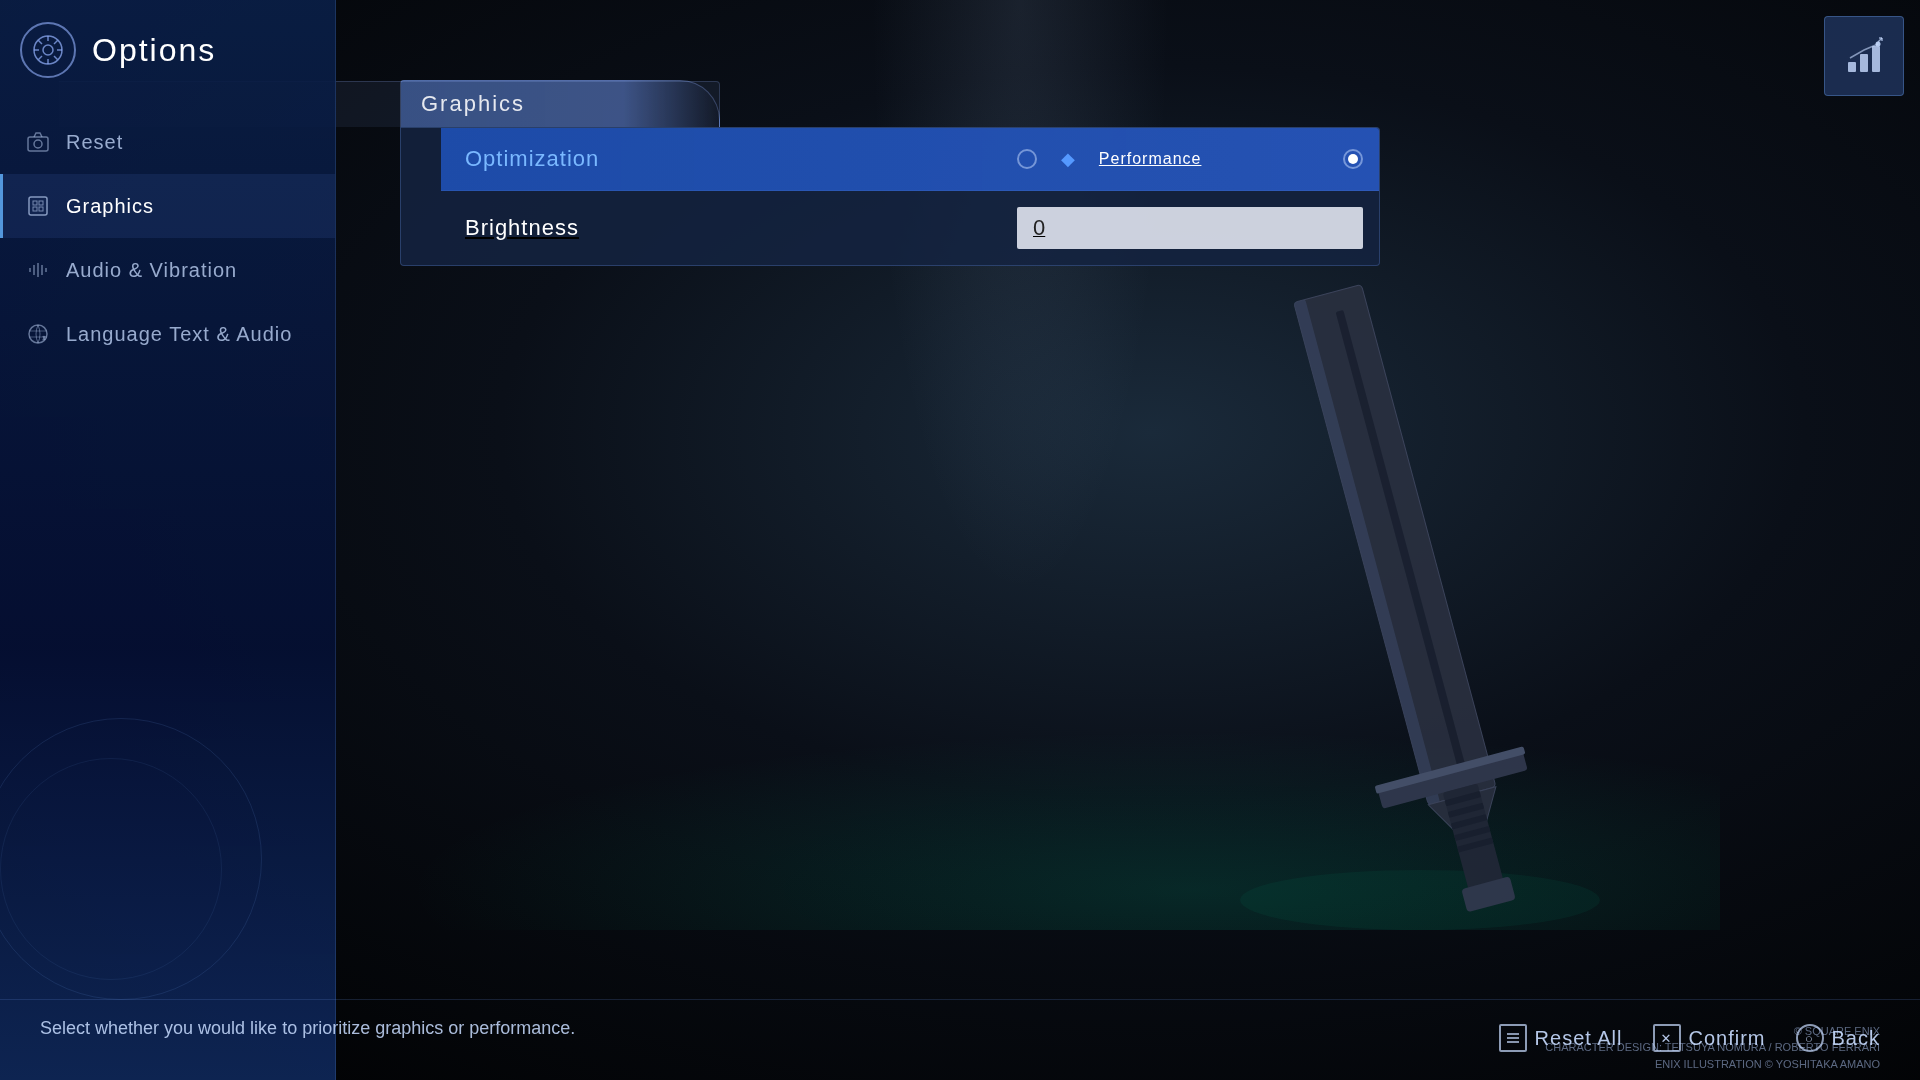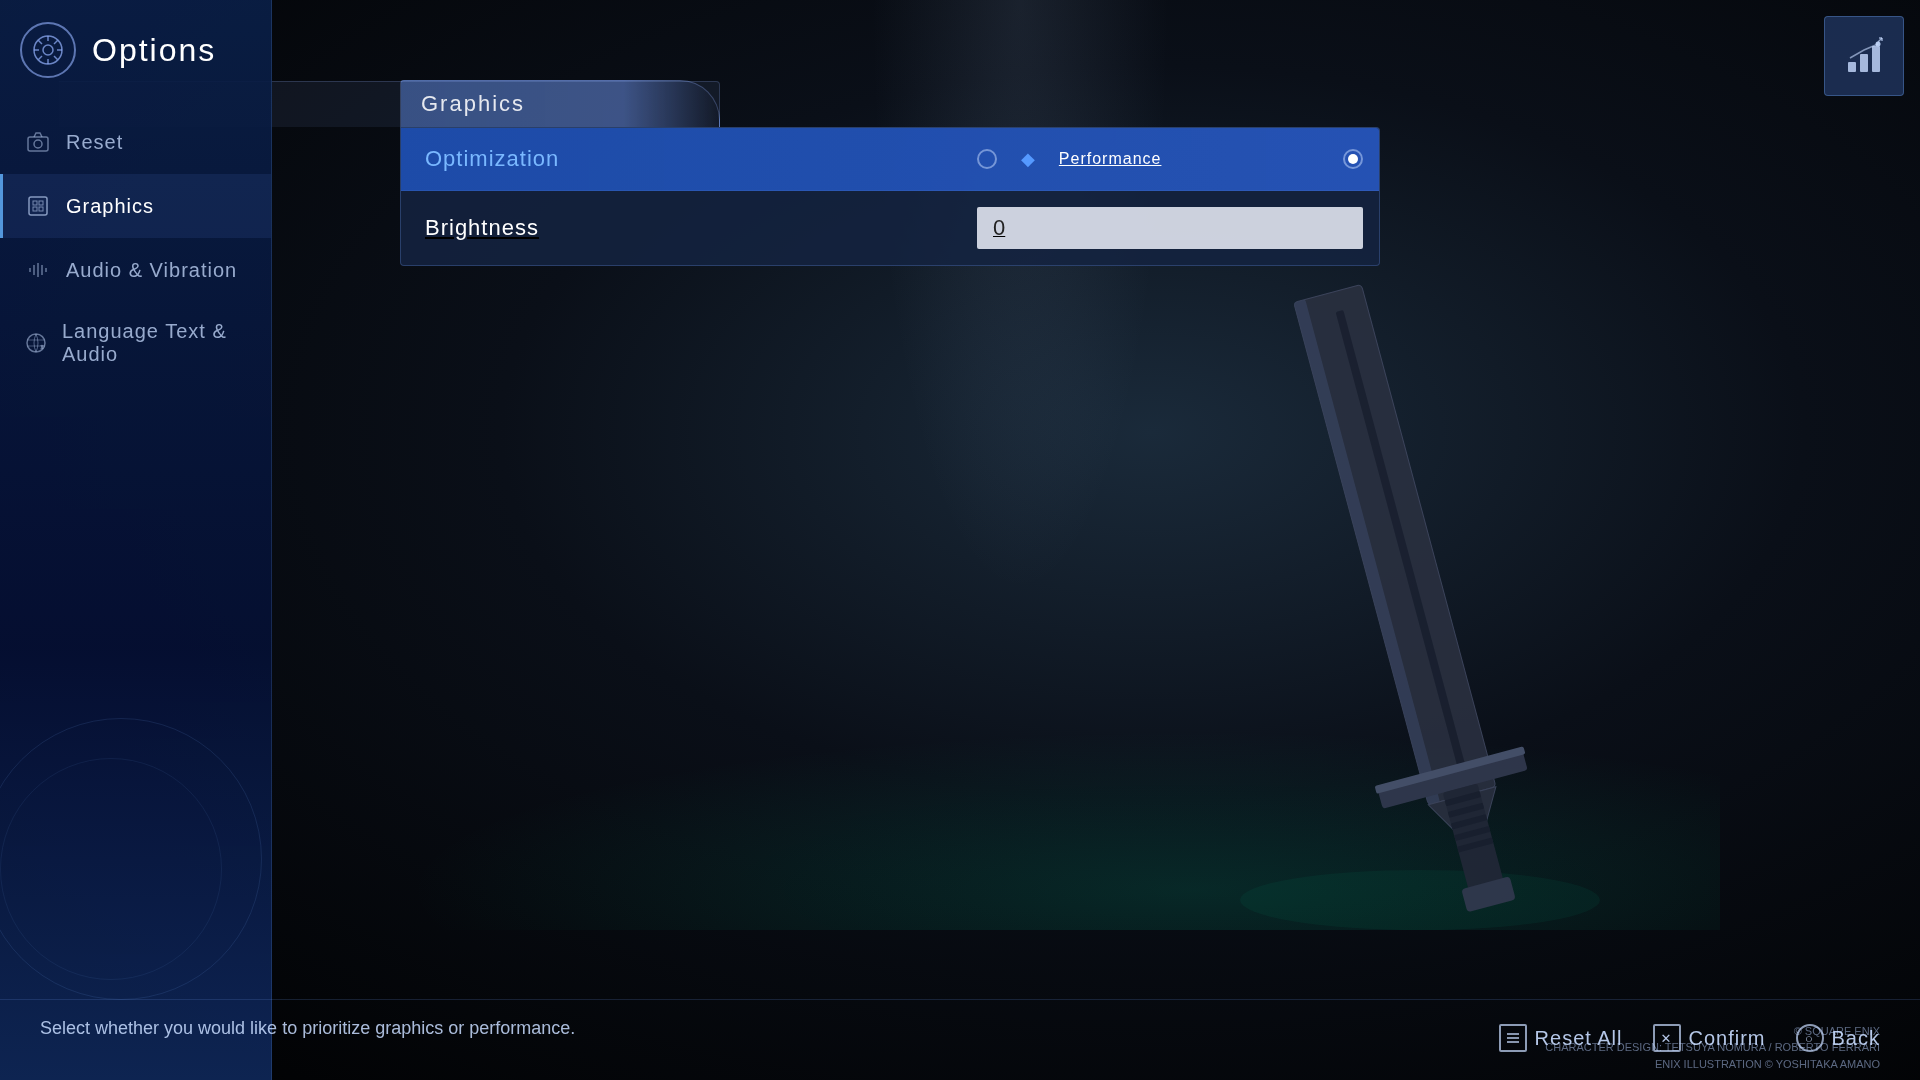--- a/index.html
+++ b/index.html
@@ -58,21 +58,21 @@
       background: radial-gradient(ellipse at 50% 0%, rgba(150,180,220,0.12) 0%, transparent 70%);
       transform: translateX(-30%);
       z-index: 1;
     }
 
     
     .sidebar {
       position: absolute;
       left: 0;
       top: 0;
-      width: 272px;
+      width: 336px;
       height: 100%;
       background: linear-gradient(180deg, rgba(10,30,70,0.92) 0%, rgba(5,15,50,0.95) 60%, rgba(15,40,90,0.9) 100%);
       z-index: 10;
       border-right: 1px solid rgba(100,150,220,0.2);
     }
 
     
     .sidebar::before {
       content: '';
       position: absolute;
@@ -215,20 +215,21 @@
       border-radius: 0 4px 0 0;
       pointer-events: none;
     }
 
     
     .settings-table {
       background: rgba(20,35,65,0.85);
       border: 1px solid rgba(100,140,220,0.3);
       border-radius: 0 4px 4px 4px;
       overflow: hidden;
+      padding-left: 40px;
     }
 
     .settings-row {
       display: flex;
       align-items: center;
       border-bottom: 1px solid rgba(100,140,220,0.15);
     }
 
     .settings-row:last-child {
       border-bottom: none;

